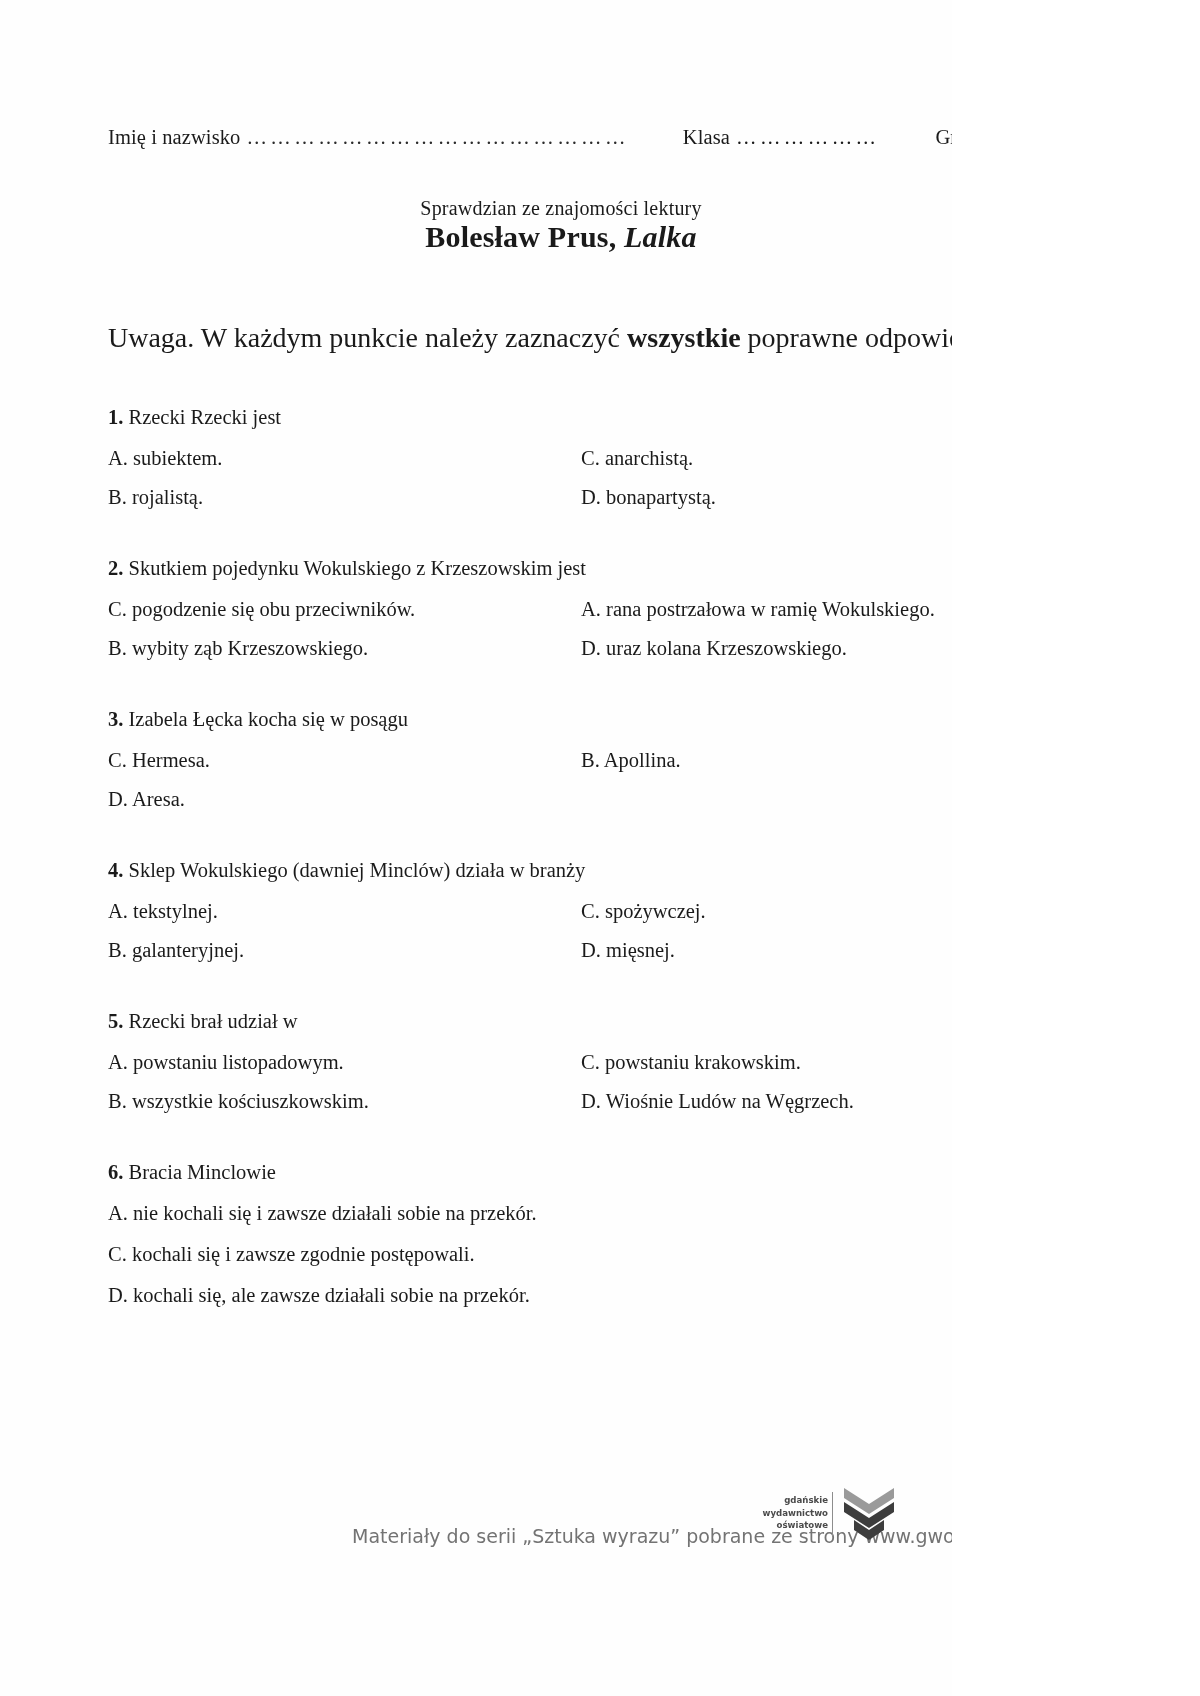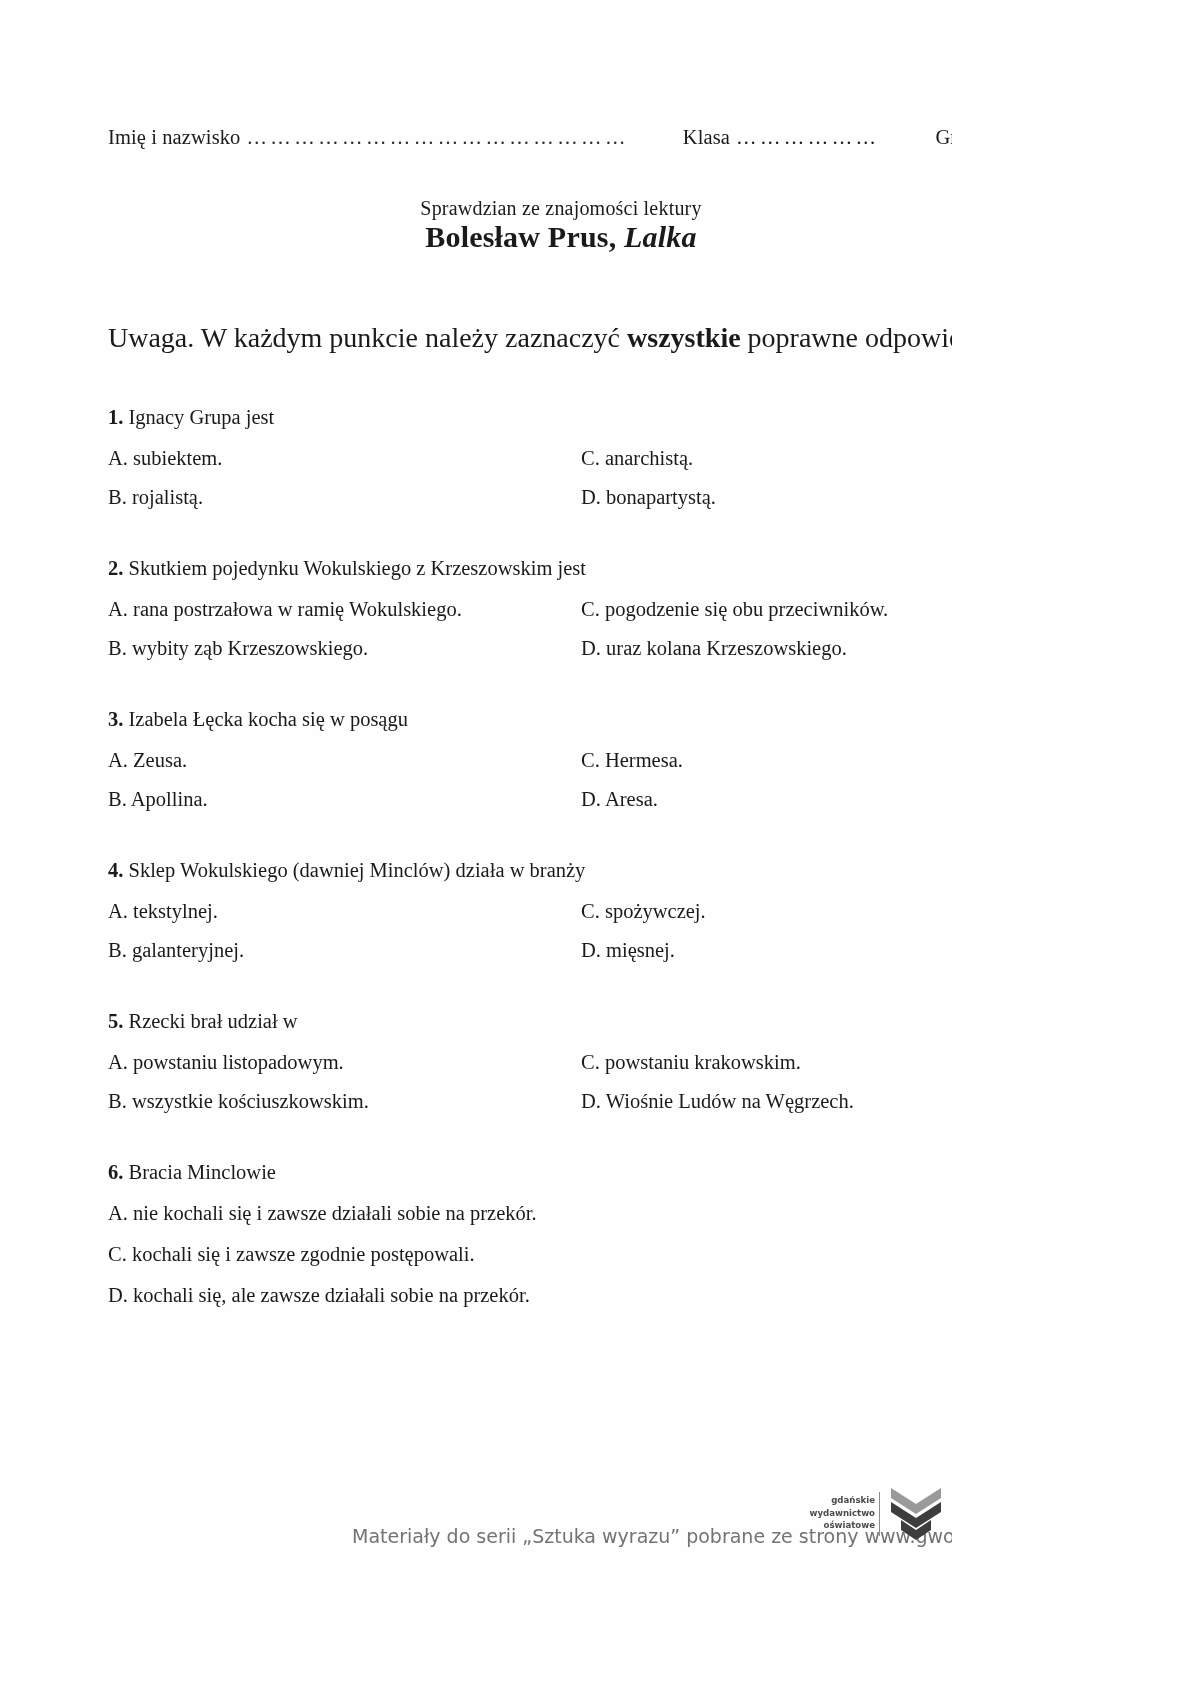--- a/index.html
+++ b/index.html
@@ -124,21 +124,20 @@
     font-size: 19px;
     color: #737373;
     white-space: nowrap;
   }
   .logo {
     position: absolute;
     left: 762px;
     top: -12px;
     width: 140px;
     height: 76px;
-    margin-left: 47px;
   }
   .logo-words {
     position: absolute;
     left: 0;
     top: 6px;
     width: 66px;
     text-align: right;
     font-family: "DejaVu Sans", "Liberation Sans", sans-serif;
     font-size: 8.6px;
     line-height: 12.5px;
@@ -185,41 +184,40 @@
         <span class="work">Lalka</span>
       </div>
     </div>
 
     <div class="note">
       <span>Uwaga. W każdym punkcie należy zaznaczyć </span><b>wszystkie</b><span> poprawne odpowiedzi.</span>
     </div>
 
     <div id="questions">
         <div class="qblock first">
-          <div class="qstem"><span class="qnum">1.</span> <span>Ignacy Grupa jest</span></div>
+          <div class="qstem"><span class="qnum">1.</span> <span>Rzecki Rzecki jest</span></div>
           <div class="opt-grid">
             <div class="opt">A. subiektem.</div>
             <div class="opt">C. anarchistą.</div>
             <div class="opt">B. rojalistą.</div>
             <div class="opt">D. bonapartystą.</div>
           </div>
         </div>
         <div class="qblock">
           <div class="qstem"><span class="qnum">2.</span> <span>Skutkiem pojedynku Wokulskiego z Krzeszowskim jest</span></div>
           <div class="opt-grid">
+            <div class="opt">C. pogodzenie się obu przeciwników.</div>
             <div class="opt">A. rana postrzałowa w ramię Wokulskiego.</div>
-            <div class="opt">C. pogodzenie się obu przeciwników.</div>
             <div class="opt">B. wybity ząb Krzeszowskiego.</div>
             <div class="opt">D. uraz kolana Krzeszowskiego.</div>
           </div>
         </div>
         <div class="qblock">
           <div class="qstem"><span class="qnum">3.</span> <span>Izabela Łęcka kocha się w posągu</span></div>
           <div class="opt-grid">
-            <div class="opt">A. Zeusa.</div>
             <div class="opt">C. Hermesa.</div>
             <div class="opt">B. Apollina.</div>
             <div class="opt">D. Aresa.</div>
           </div>
         </div>
         <div class="qblock">
           <div class="qstem"><span class="qnum">4.</span> <span>Sklep Wokulskiego (dawniej Minclów) działa w branży</span></div>
           <div class="opt-grid">
             <div class="opt">A. tekstylnej.</div>
             <div class="opt">C. spożywczej.</div>

